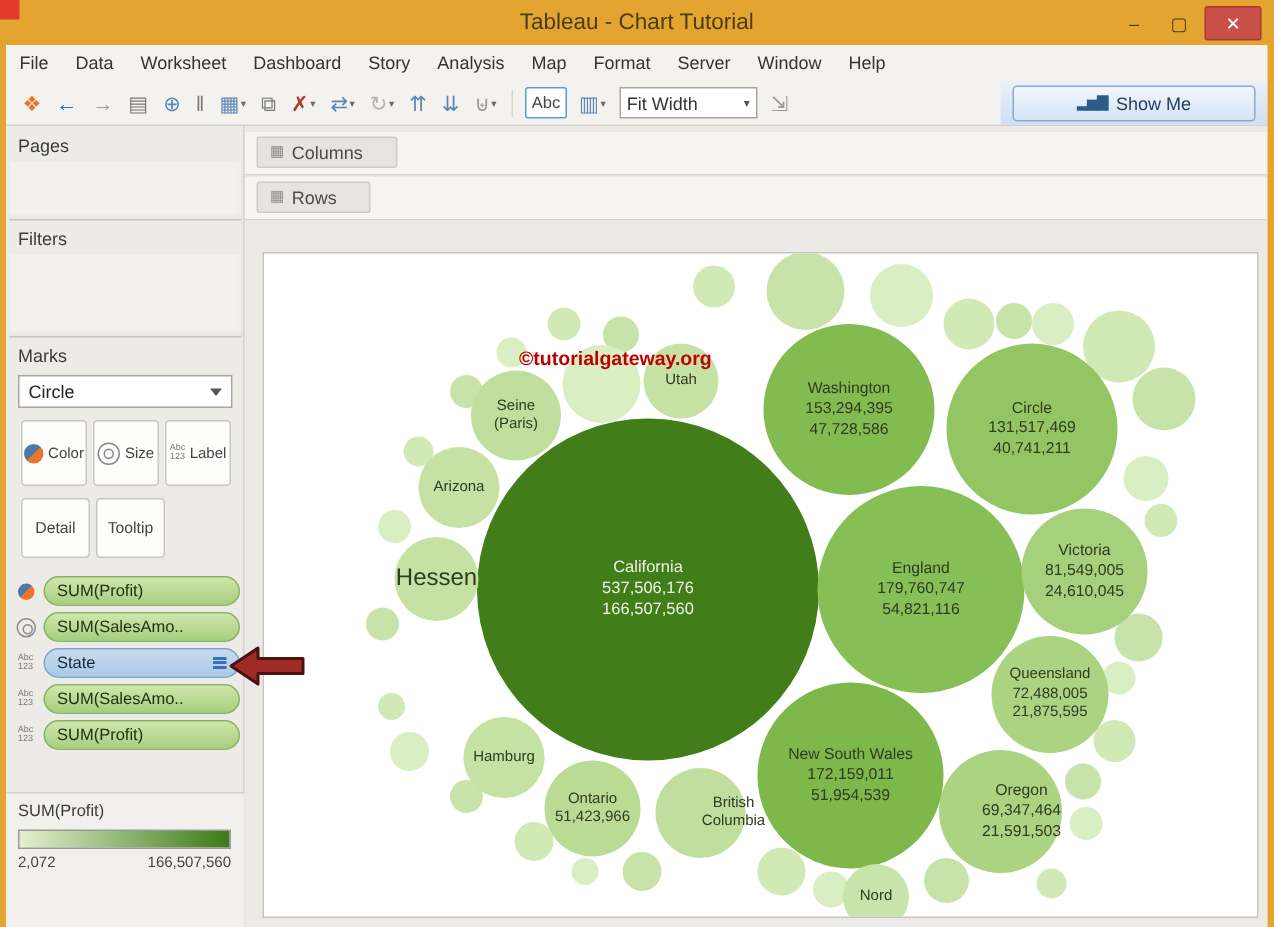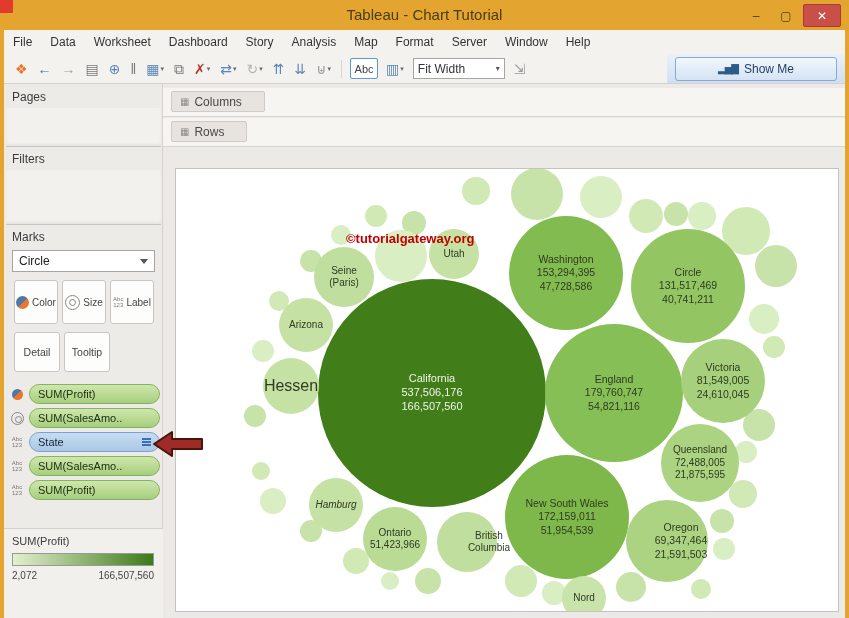--- a/index.html
+++ b/index.html
@@ -388,21 +388,21 @@
         <div class="bubble" style="left: 103px; top: 129px; width: 54px; height: 54px; background: rgb(197, 226, 164);">
           <div class="bubble-label" style="color: rgb(47, 59, 34); font-size: 10px;">
             <div>Arizona</div>
           </div>
         </div>
         <div class="bubble" style="left: 87px; top: 189px; width: 56px; height: 56px; background: rgb(197, 226, 164);">
           <div class="bubble-label" style="color: rgb(47, 59, 34); font-size: 16px;">
             <div>Hessen</div>
           </div>
         </div>
-        <div class="bubble" style="left: 133px; top: 309px; width: 54px; height: 54px; background: rgb(197, 226, 164); font-style: italic;">
+        <div class="bubble" style="left: 133px; top: 309px; width: 54px; height: 54px; background: rgb(197, 226, 164);">
           <div class="bubble-label" style="color: rgb(47, 59, 34); font-size: 10px;">
             <div>Hamburg</div>
           </div>
         </div>
         <div class="bubble" style="left: 386px; top: 407px; width: 44px; height: 44px; background: rgb(201, 228, 170);">
           <div class="bubble-label" style="color: rgb(47, 59, 34); font-size: 10px;">
             <div>Nord</div>
           </div>
         </div>
       </div>

